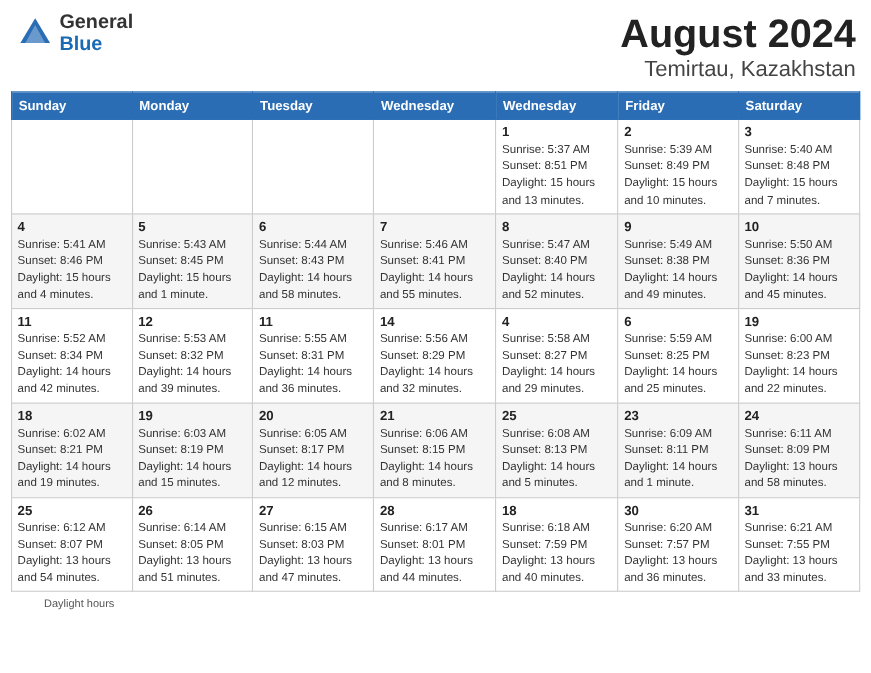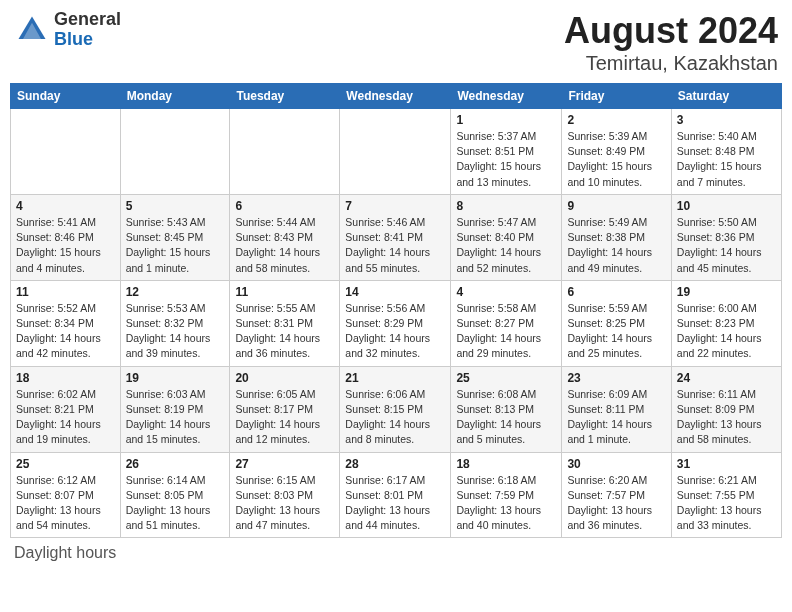--- a/index.html
+++ b/index.html
@@ -81,23 +81,24 @@
     .day-info {
       color: #333;
       font-size: 10.5px;
       line-height: 1.45;
     }
     .empty-cell {
       background: #fff !important;
     }
     .footer {
       margin-top: 6px;
-      font-size: 16px;
+      font-size: 10px;
       color: #555;
       padding-left: 4px;
+      margin-left: 26px;
     }
     tr:nth-child(odd) td { background: #fff; }
     tr:nth-child(even) td { background: #f0f0f0; }
     
     .calendar-table thead tr th { background: #2a6db5; }
   </style>
 </head>
 <body>
 
 <div class="header">

